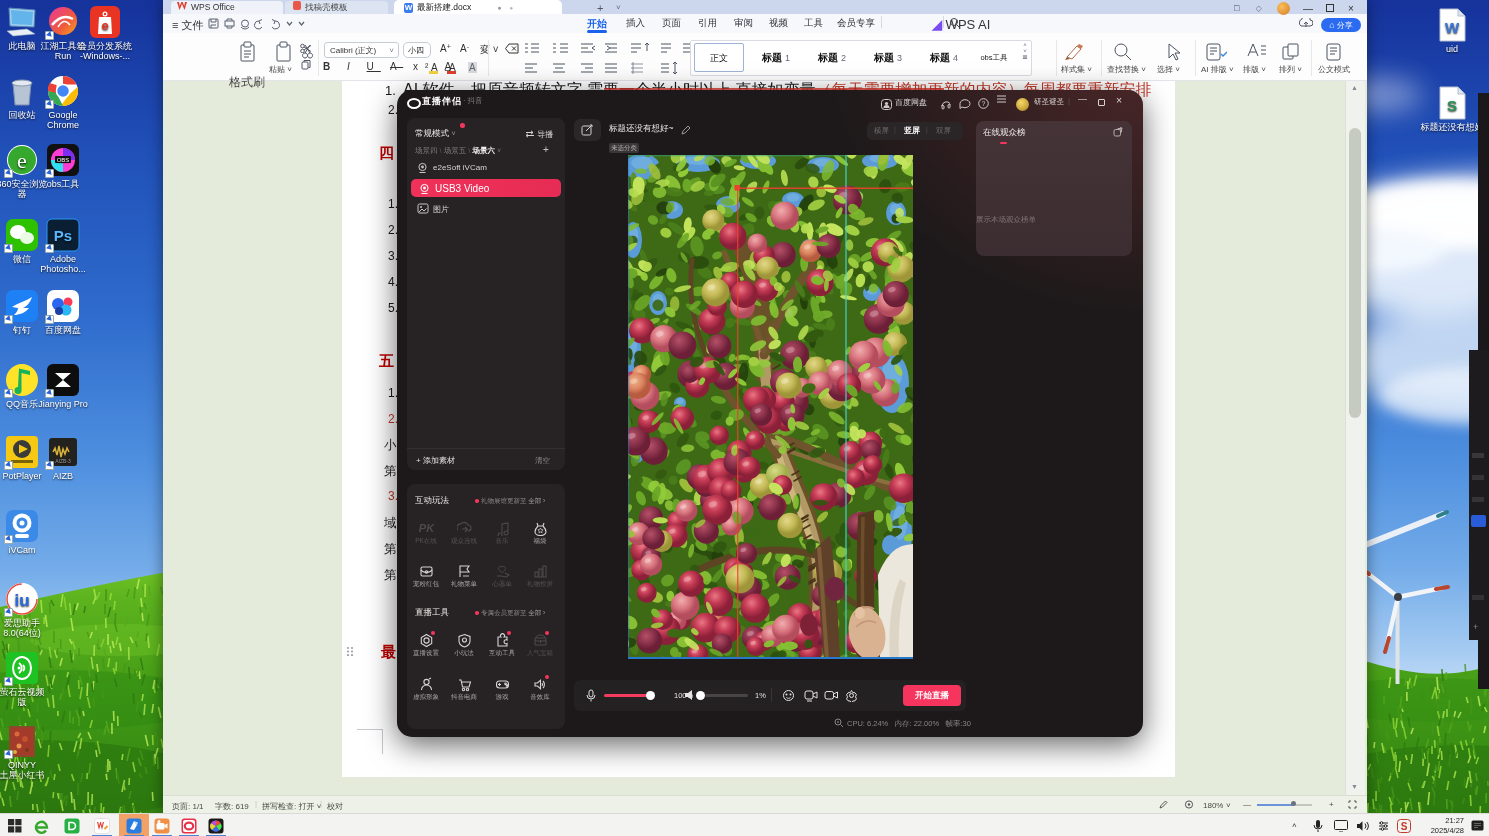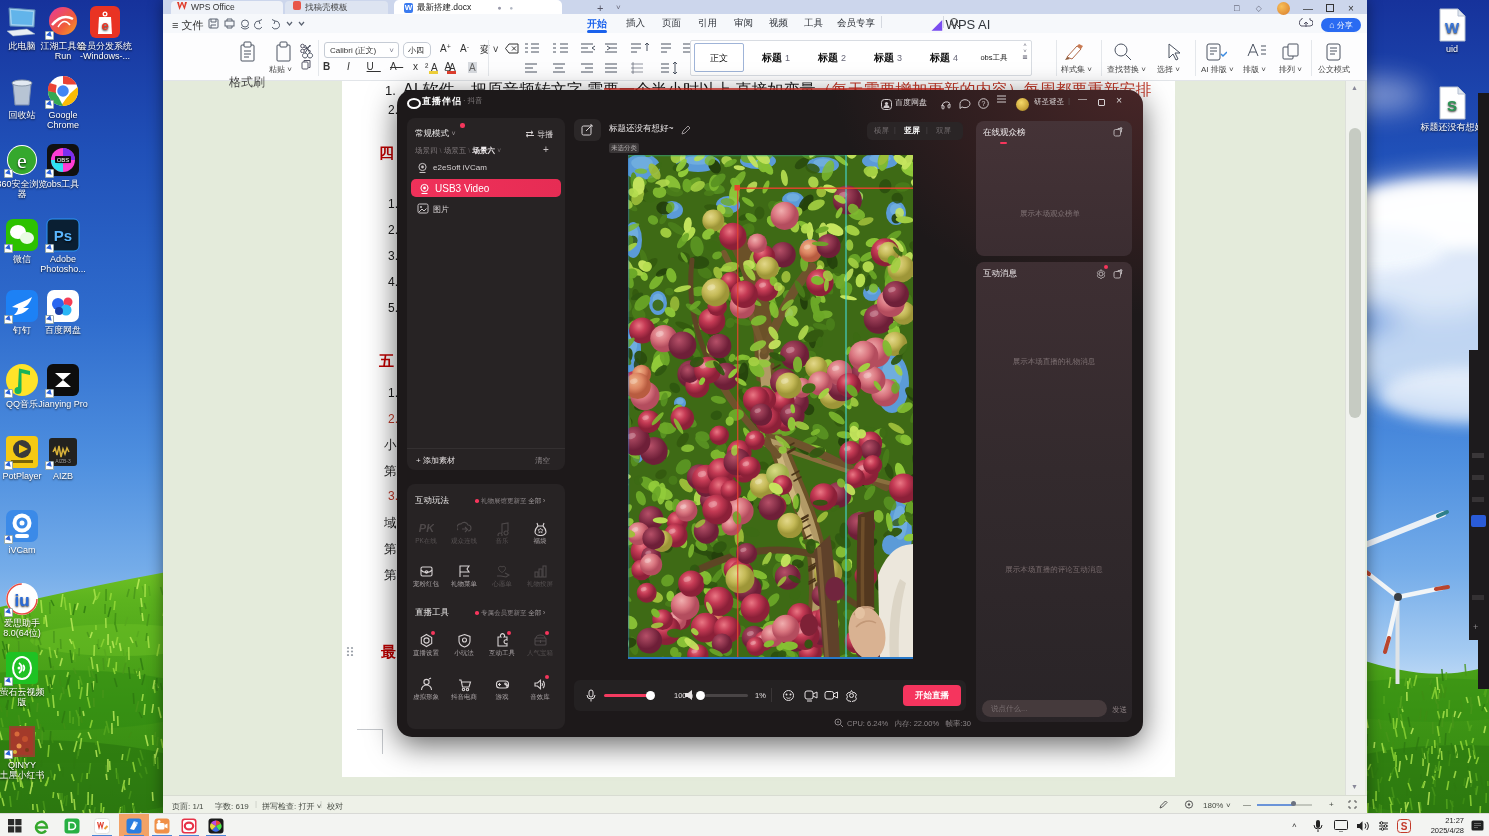--- a/index.html
+++ b/index.html
@@ -2332,38 +2332,21 @@
 <div class="abs" style="left:450px;top:629px;font-size:7.5px;color:#8a8486">CPU: 6.24% &nbsp; 内存: 22.00% &nbsp; 帧率:30</div>
 
 <div class="abs" style="left:579px;top:31px;width:156px;height:135px;background:linear-gradient(180deg,#453337,#3b2d31);border-radius:8px">
  <div class="abs" style="left:7px;top:6px;font-size:8.5px;color:#f0ecee">在线观众榜</div>
  <div class="abs" style="left:24px;top:20.5px;width:7px;height:2px;background:#f5365c;border-radius:1px"></div>
  <svg class="abs" style="left:137px;top:6px" width="10" height="10">
         <rect x="1" y="2.5" width="6.5" height="6.5" rx="1.5" stroke="#b5aeb0" fill="none"></rect>
         <path d="M5,2.5 v-1 h3.5 v3.5 h-1" stroke="#b5aeb0" fill="none"></path>
         <circle cx="8" cy="1.5" r="1" stroke="#b5aeb0" fill="none"></circle>
       </svg>
- <div class="abs" style="left:0;top:88px;width:148px;text-align:center;font-size:7.5px;color:#807375">展示本场观众榜单</div>
-</div>
-<div class="abs" style="left:579px;top:172px;width:156px;height:460px;background:linear-gradient(180deg,#3e2f33,#332a2d 45%,#292427);border-radius:8px">
- <div class="abs" style="left:7px;top:6px;font-size:8.5px;color:#f0ecee">互动消息</div>
- <svg class="abs" style="left:120px;top:7px" width="10" height="10">
-        <circle cx="5" cy="5" r="2" stroke="#b5aeb0" fill="none"></circle>
-        <path d="M5,0.5 l0.9,1.5 1.8,0.2 1,1.5 -0.7,1.6 0.7,1.6 -1,1.5 -1.8,0.2 -0.9,1.5 -0.9,-1.5 -1.8,-0.2 -1,-1.5 0.7,-1.6 -0.7,-1.6 1,-1.5 1.8,-0.2 Z" stroke="#b5aeb0" fill="none" stroke-width=".8"></path>
-      </svg>
- <div class="abs" style="left:128px;top:3px;width:4px;height:4px;border-radius:50%;background:#f5365c"></div>
- <svg class="abs" style="left:137px;top:7px" width="10" height="10">
-        <rect x="1" y="2.5" width="6.5" height="6.5" rx="1.5" stroke="#b5aeb0" fill="none"></rect>
-        <path d="M5,2.5 v-1 h3.5 v3.5 h-1" stroke="#b5aeb0" fill="none"></path>
-        <circle cx="8" cy="1.5" r="1" stroke="#b5aeb0" fill="none"></circle>
-      </svg>
- <div class="abs" style="left:0;top:95px;width:156px;text-align:center;font-size:7.5px;color:#7d7072">展示本场直播的礼物消息</div>
- <div class="abs" style="left:0;top:303px;width:156px;text-align:center;font-size:7.5px;color:#776a6c">展示本场直播的评论互动消息</div>
- <div class="abs" style="left:6px;top:438px;width:125px;height:17px;background:#453a3c;border-radius:9px;font-size:7.5px;color:#7a6f71;line-height:17px;padding-left:9px">说点什么...</div>
- <div class="abs" style="left:136px;top:443px;font-size:7.5px;color:#8a7f81">发送</div>
+ <div class="abs" style="left:0;top:94px;width:148px;font-size:7.5px;color:#807375">展示本场观众榜单</div>
 </div>
 </div>
 
 <div class="abs" style="left:1478px;top:93px;width:11px;height:596px;background:#1a181a"></div>
 <div class="abs" style="left:1469px;top:350px;width:20px;height:290px;background:#1d1b1d"></div>
 <div class="abs" style="left:1472px;top:453px;width:12px;height:5px;background:#3a3739"></div>
 <div class="abs" style="left:1472px;top:475px;width:12px;height:5px;background:#363335"></div>
 <div class="abs" style="left:1472px;top:497px;width:12px;height:5px;background:#363335"></div>
 <div class="abs" style="left:1471px;top:515px;width:15px;height:12px;background:#2a5cd8;border-radius:2px"></div>
 <div class="abs" style="left:1472px;top:595px;width:12px;height:5px;background:#343133"></div>

